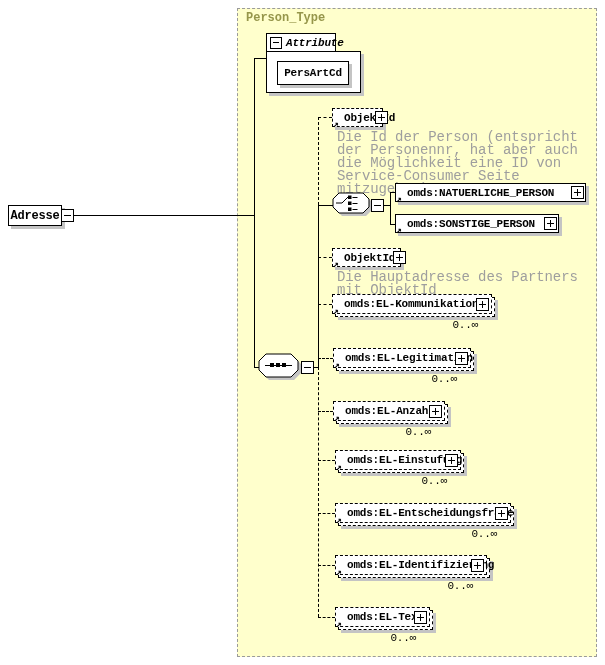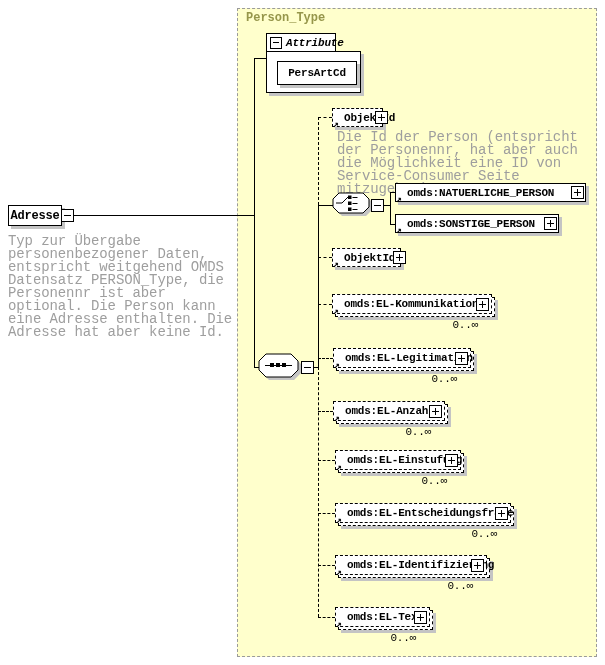--- a/index.html
+++ b/index.html
@@ -81,29 +81,28 @@
   <div class="abs lv" style="left:254px;top:58px;height:309px;"></div>
   <div class="abs lh" style="left:254px;top:58px;width:13px;"></div>
 
   <div class="abs lh" style="left:254px;top:367px;width:8px;"></div>
 
   <div class="abs ebox noshadow attr-tab" style="left:266px;top:33px;width:70px;height:19px;">
     <span class="toggle" style="left:3px;top:3px;width:12px;height:12px;"></span>
     <span class="attr-label">Attribute</span>
   </div>
   <div class="abs ebox" style="left:266px;top:51px;width:95px;height:42px;"></div>
-  <div class="abs ebox lbl-center" style="left:277px;top:61px;width:80px;height:24px;">
+  <div class="abs ebox lbl-center" style="left:277px;top:61px;width:72px;height:24px;">
     <span>PersArtCd</span>
   </div>
 
   <div class="abs ebox lbl-center" style="left:8px;top:205px;width:54px;height:21px;font-size:12px;">
     <span>Adresse</span>
   </div>
   <span class="toggle abs" style="left:61px;top:209px;"></span>
-  <div class="abs ann" style="left:8px;top:235px;width:236px;">Typ zur Übergabe personenbezogener Daten, entspricht weitgehend OMDS Datensatz PERSON_Type, die Personennr ist aber optional. Die Person kann eine Adresse enthalten. Die Adresse hat aber keine Id.</div>
 
   <svg class="abs" style="left:258px;top:353px;" width="48" height="30">
     <polygon points="11,4 36,4 43,11 43,20 36,27 11,27 4,20 4,11" fill="#c4c4c4"></polygon>
     <polygon points="8,1 33,1 40,8 40,17 33,24 8,24 1,17 1,8" fill="#ffffff" stroke="#000000"></polygon>
     <rect x="7" y="12" width="27" height="1" fill="#000"></rect>
     <rect x="12" y="10" width="4" height="4" fill="#000"></rect>
     <rect x="18" y="10" width="4" height="4" fill="#000"></rect>
     <rect x="24" y="10" width="4" height="4" fill="#000"></rect>
   </svg>
   <span class="toggle abs" style="left:301px;top:361px;"></span>
@@ -156,20 +155,21 @@
     <span class="ref">↗</span>
     <span>omds:SONSTIGE_PERSON</span>
     <span class="toggle plus" style="right:1px;top:2px;"></span>
   </div>
 
   <div class="abs ebox dashed lbl-pad" style="left:332px;top:248px;width:69px;height:19px;">
     <span class="ref">↗</span>
     <span>ObjektId</span>
     <span class="toggle plus" style="right:-6px;top:2px;"></span>
   </div>
+  <div class="abs ann" style="left:337px;top:271px;width:256px;">Die Hauptadresse des Partners mit ObjektId</div>
 
   <div class="abs echo" style="left:335px;top:297px;width:160px;height:20px;"></div>
   <div class="abs ebox dashed noshadow lbl-pad" style="left:332px;top:294px;width:160px;height:20px;">
     <span class="ref">↗</span>
     <span>omds:EL-Kommunikation</span>
     <span class="toggle plus" style="right:2px;top:3px;"></span>
   </div>
   <div class="abs occ" style="left:332px;top:319px;width:160px;">0..∞</div>
 
   <div class="abs echo" style="left:336px;top:351px;width:138px;height:20px;"></div>

